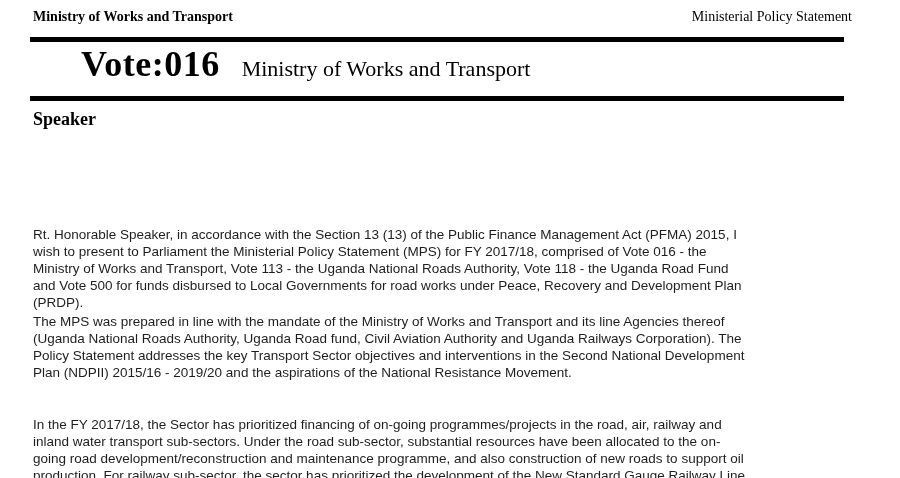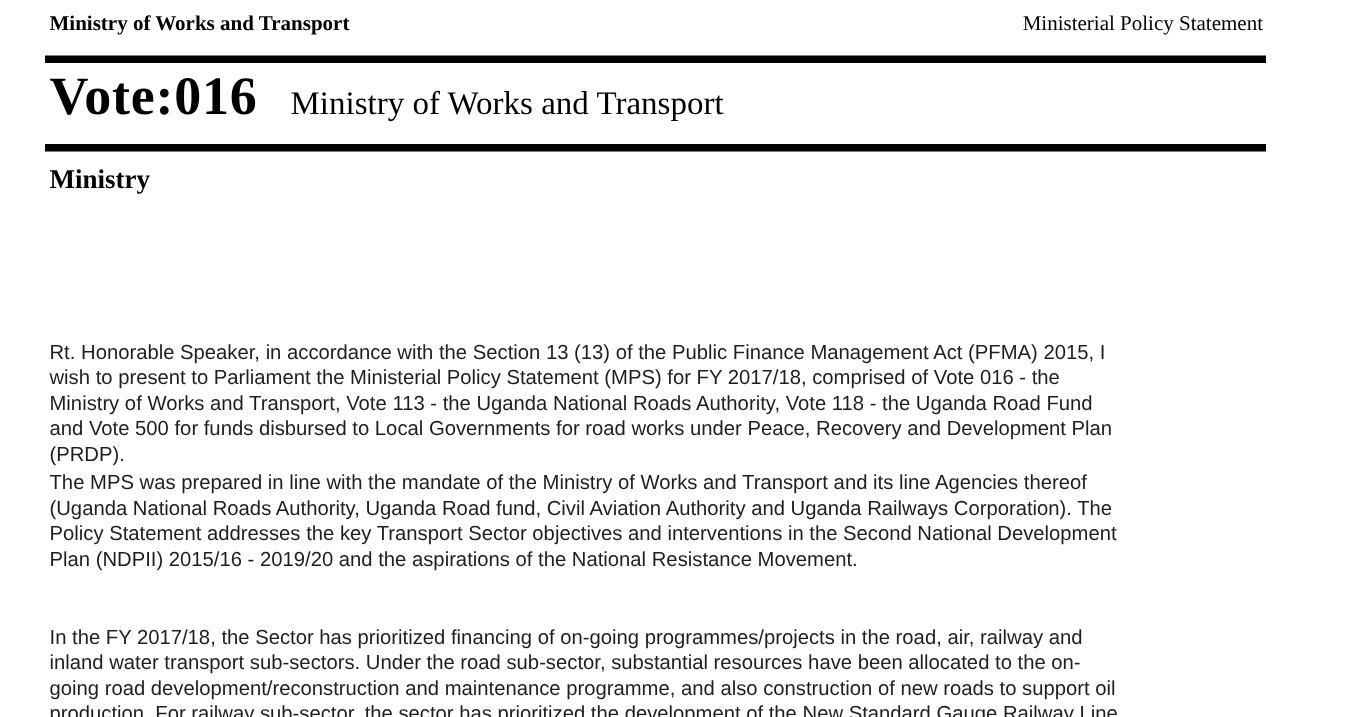--- a/index.html
+++ b/index.html
@@ -18,21 +18,21 @@
     position: absolute;
     left: 33px; top: 9px;
     font-family: "Liberation Serif", serif;
     font-weight: bold;
     font-size: 14px;
     color: #000;
     white-space: nowrap;
   }
   .hdr-right {
     position: absolute;
-    right: 58px; top: 9px;
+    right: 48px; top: 9px;
     font-family: "Liberation Serif", serif;
     font-weight: normal;
     font-size: 14px;
     color: #000;
     white-space: nowrap;
   }
   
   .rule {
     position: absolute;
     left: 30px;
@@ -51,20 +51,21 @@
     gap: 22px;
     white-space: nowrap;
   }
   .vote-number {
     font-family: "Liberation Serif", serif;
     font-weight: bold;
     font-size: 36px;
     line-height: 1;
     letter-spacing: 0.5px;
     color: #000;
+    margin-left: 48px;
   }
   .vote-name {
     font-family: "Liberation Serif", serif;
     font-weight: normal;
     font-size: 22px;
     line-height: 1;
     color: #000;
   }
   
   .foreword {
@@ -112,21 +113,21 @@
 
   <div class="rule rule-top"></div>
 
   <div class="vote-line">
     <span class="vote-number">Vote:016</span>
     <span class="vote-name">Ministry of Works and Transport</span>
   </div>
 
   <div class="rule rule-mid"></div>
 
-  <div class="foreword">Ministry</div>
+  <div class="foreword">Speaker</div>
 
 
   <div class="body-para para-1">Rt. Honorable Speaker, in accordance with the Section 13 (13) of the Public Finance Management Act (PFMA) 2015, I
 wish to present to Parliament the Ministerial Policy Statement (MPS) for FY 2017/18, comprised of Vote 016 - the
 Ministry of Works and Transport, Vote 113 - the Uganda National Roads Authority, Vote 118 - the Uganda Road Fund
 and Vote 500 for funds disbursed to Local Governments for road works under Peace, Recovery and Development Plan
 (PRDP).</div>
 
   <div class="body-para para-2">The MPS was prepared in line with the mandate of the Ministry of Works and Transport and its line Agencies thereof
 (Uganda National Roads Authority, Uganda Road fund, Civil Aviation Authority and Uganda Railways Corporation). The

